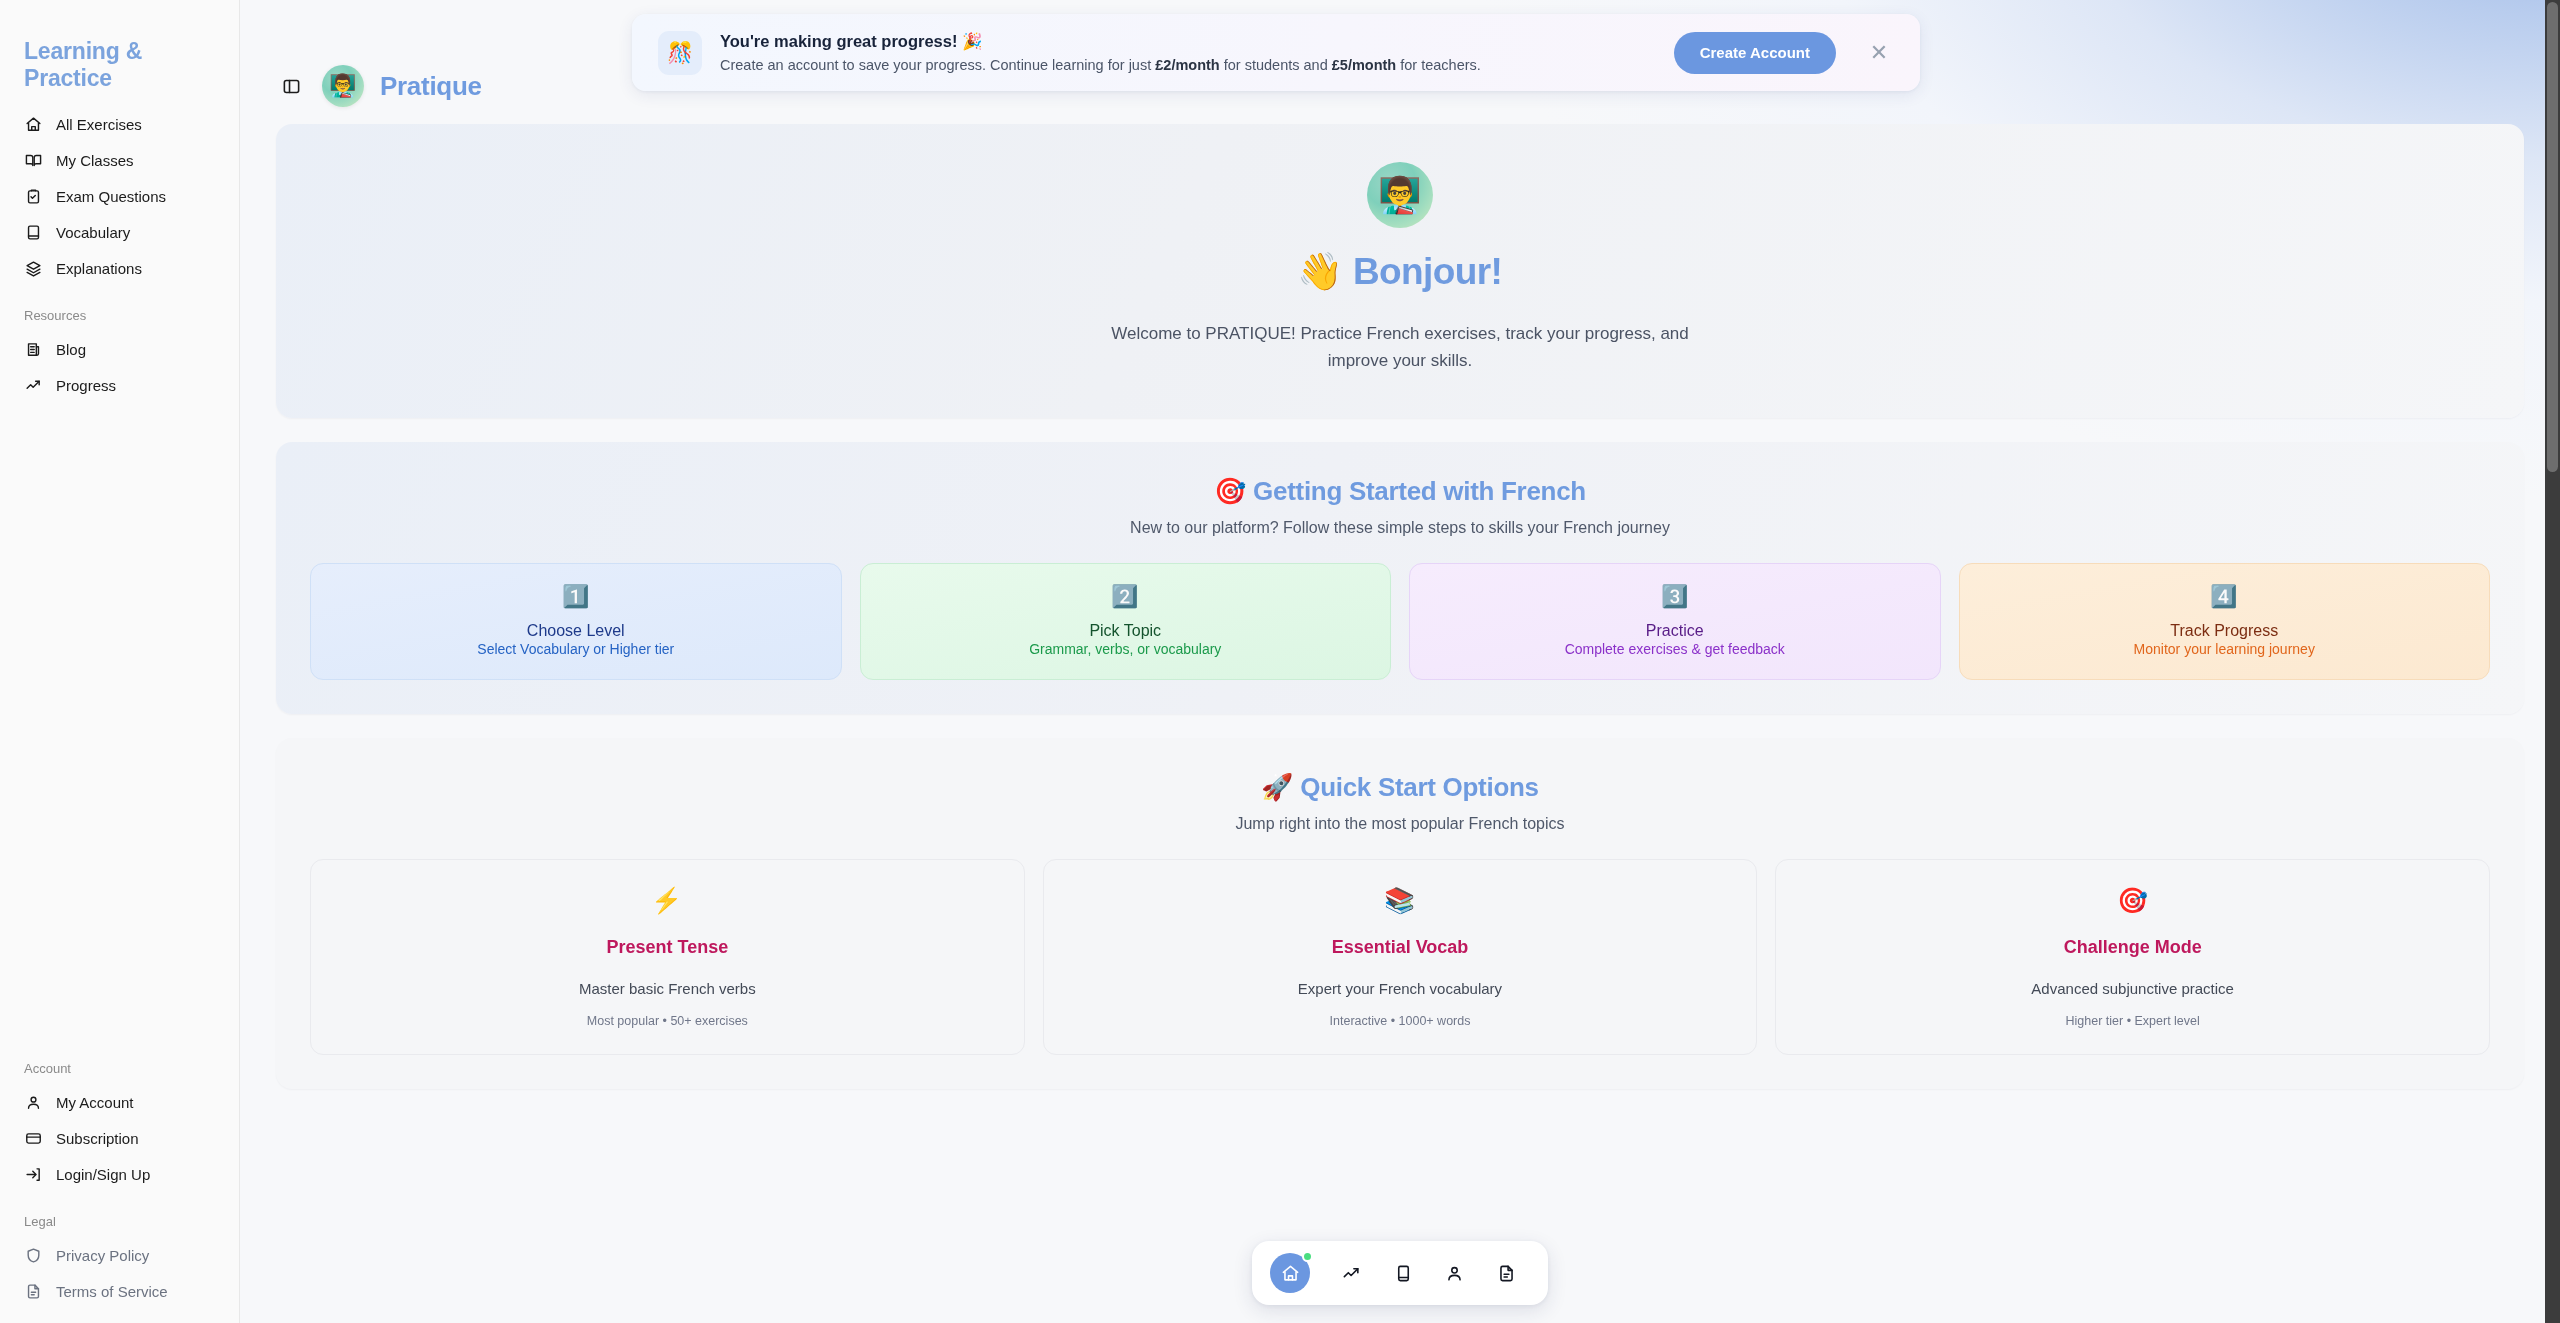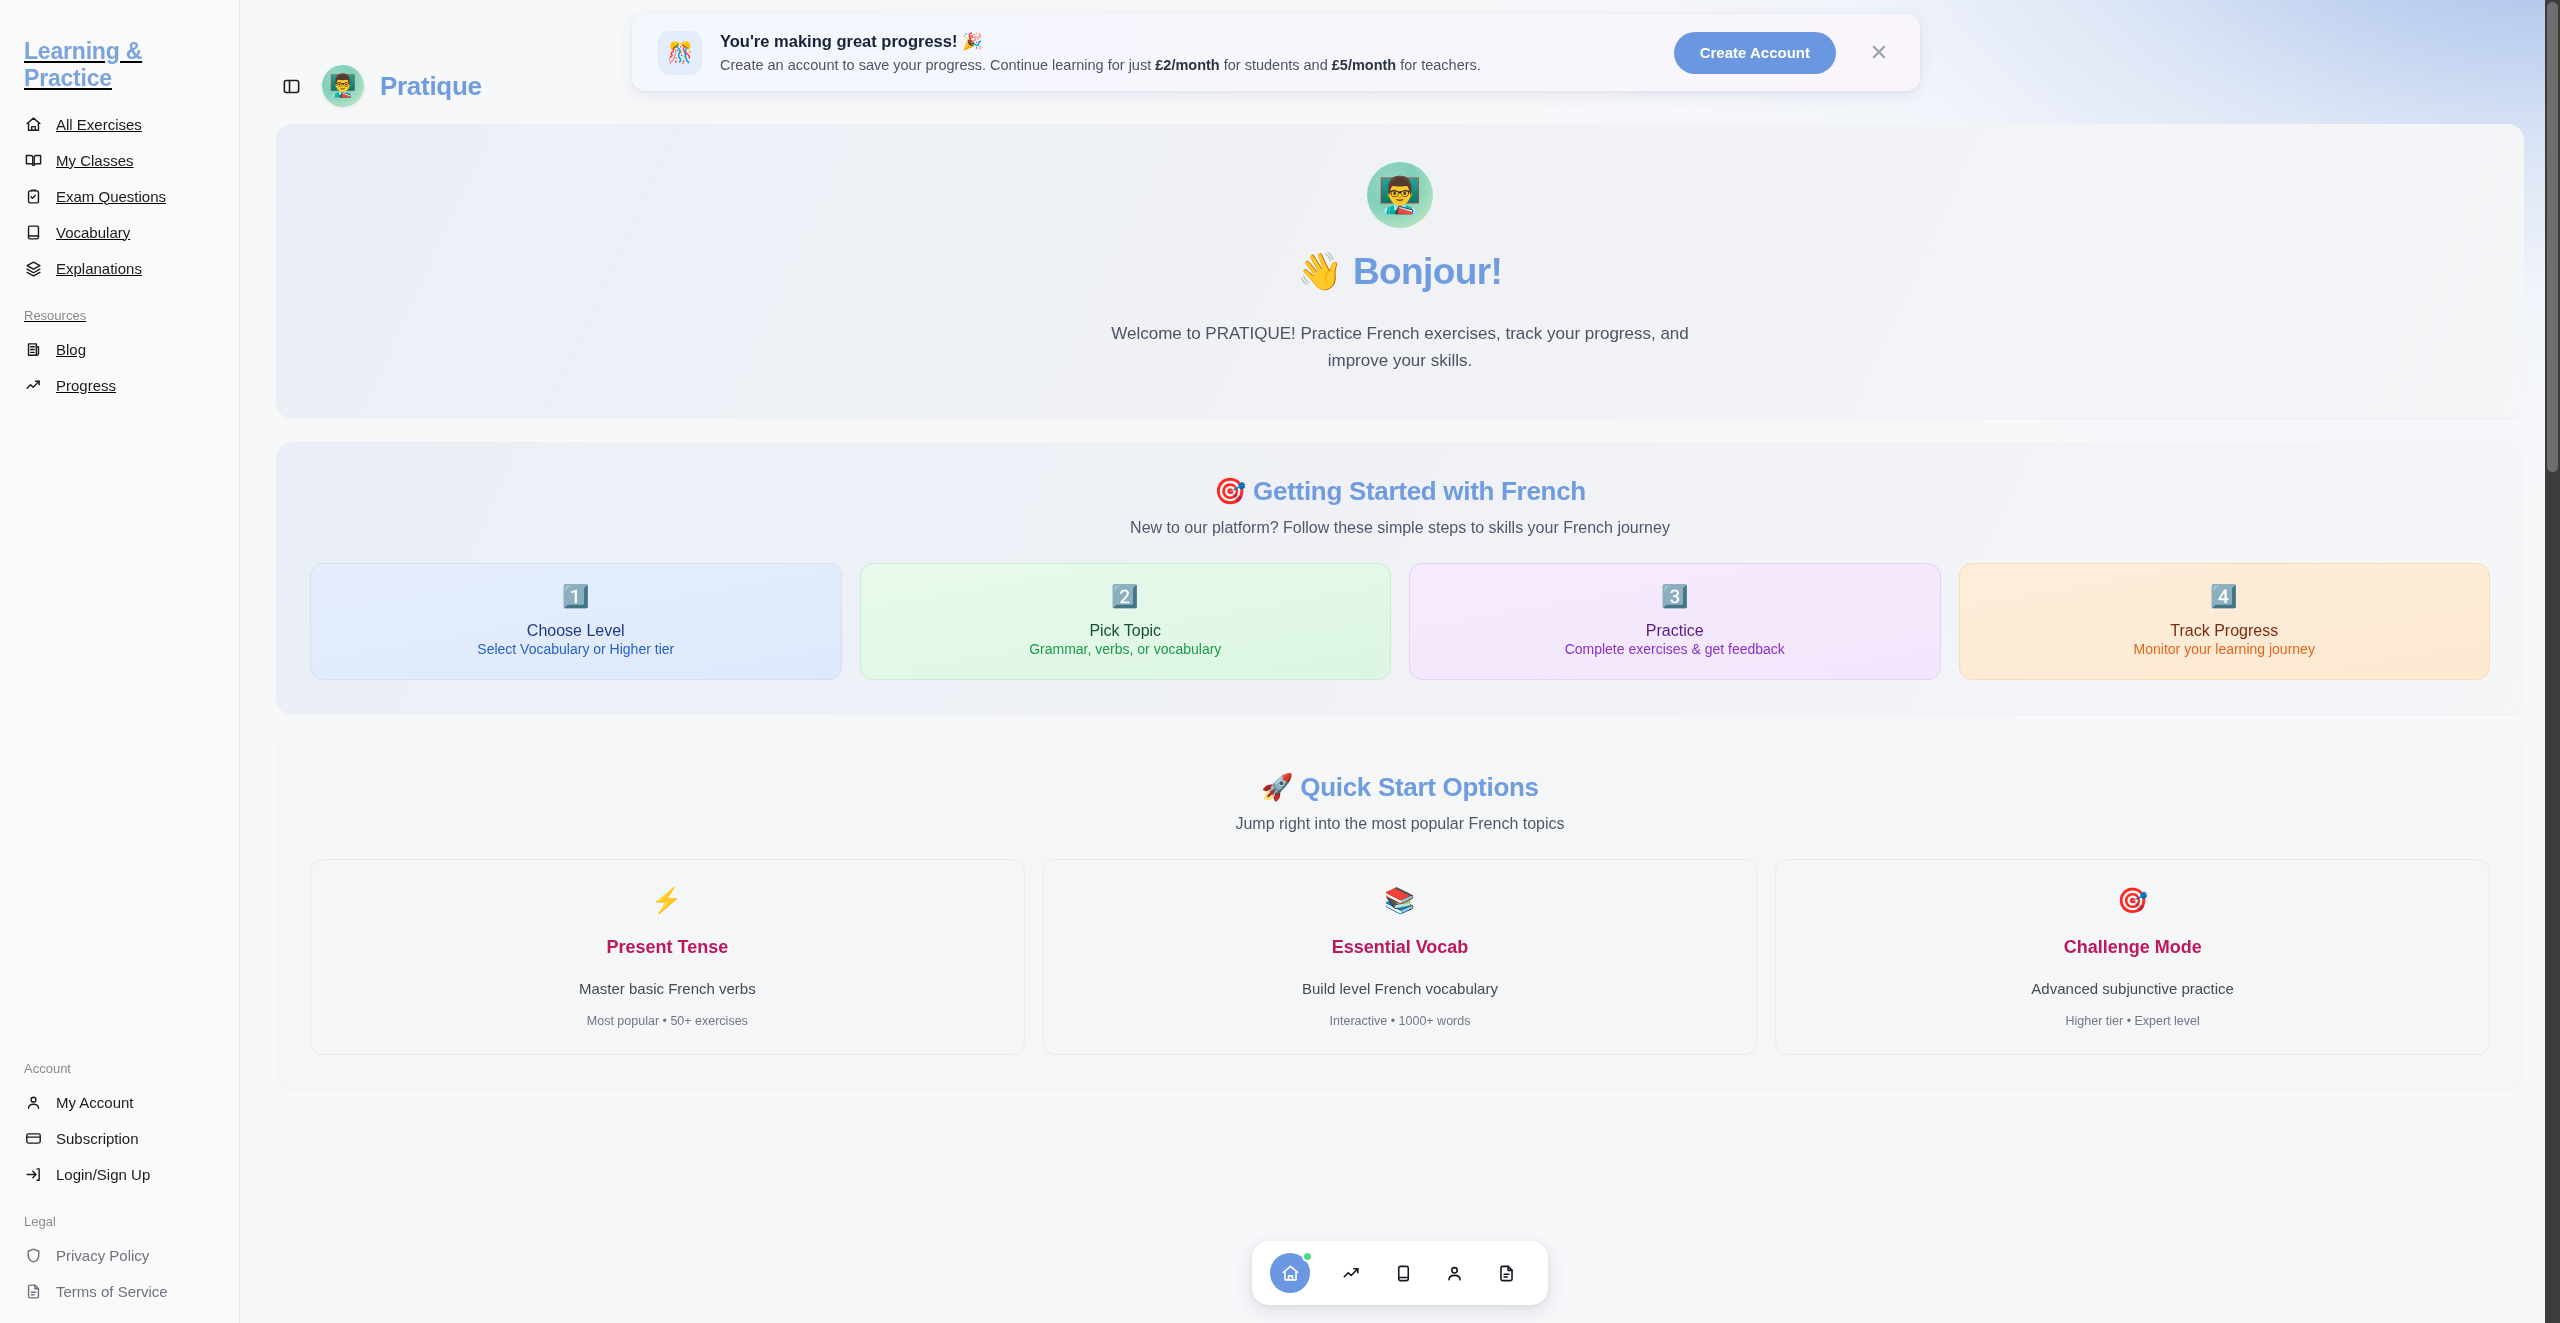--- a/index.html
+++ b/index.html
@@ -22,21 +22,20 @@
 
   
   .sidebar {
     width: 240px; height: 100%;
     background: #fafafa;
     border-right: 1px solid #e8e8e8;
     padding: 0 12px 0 0;
     position: relative;
     flex: 0 0 240px;
     z-index: 40;
-    text-decoration: underline;
   }
   .sb-inner { padding: 38px 14px 0 14px; }
   .sb-title {
     font-size: 23px; font-weight: 700; color: #7ba3dd;
     padding: 0 10px 14px 10px; letter-spacing: -0.2px;
   }
   .sb-item {
     display: flex; align-items: center; gap: 14px;
     height: 36px; padding: 0 10px; border-radius: 7px;
     color: #1b1b1b; font-size: 15px; cursor: pointer;
@@ -434,21 +433,21 @@
         <div class="quick">
           <div class="qcard">
             <div class="emj">⚡</div>
             <div class="t">Present Tense</div>
             <div class="d">Master basic French verbs</div>
             <div class="m">Most popular • 50+ exercises</div>
           </div>
           <div class="qcard">
             <div class="emj">📚</div>
             <div class="t">Essential Vocab</div>
-            <div class="d">Build level French vocabulary</div>
+            <div class="d">Expert your French vocabulary</div>
             <div class="m">Interactive • 1000+ words</div>
           </div>
           <div class="qcard">
             <div class="emj">🎯</div>
             <div class="t">Challenge Mode</div>
             <div class="d">Advanced subjunctive practice</div>
             <div class="m">Higher tier • Expert level</div>
           </div>
         </div>
       </section>

